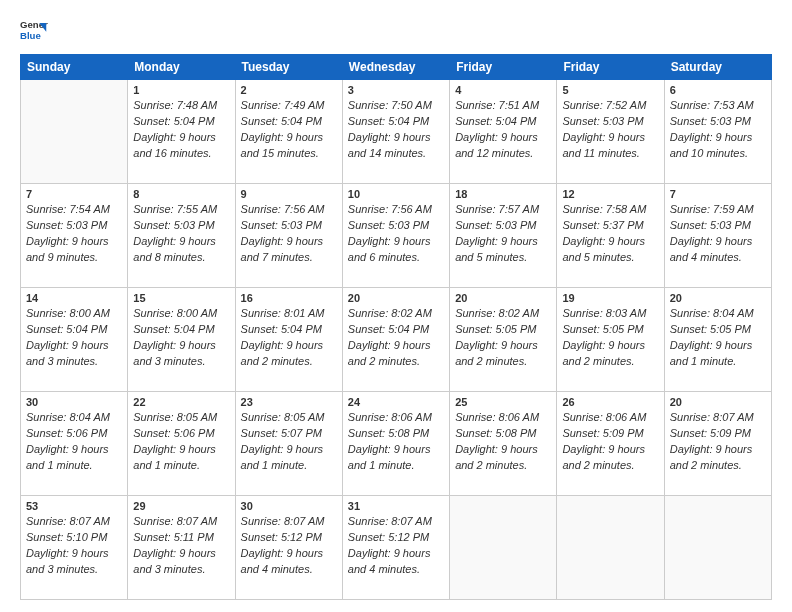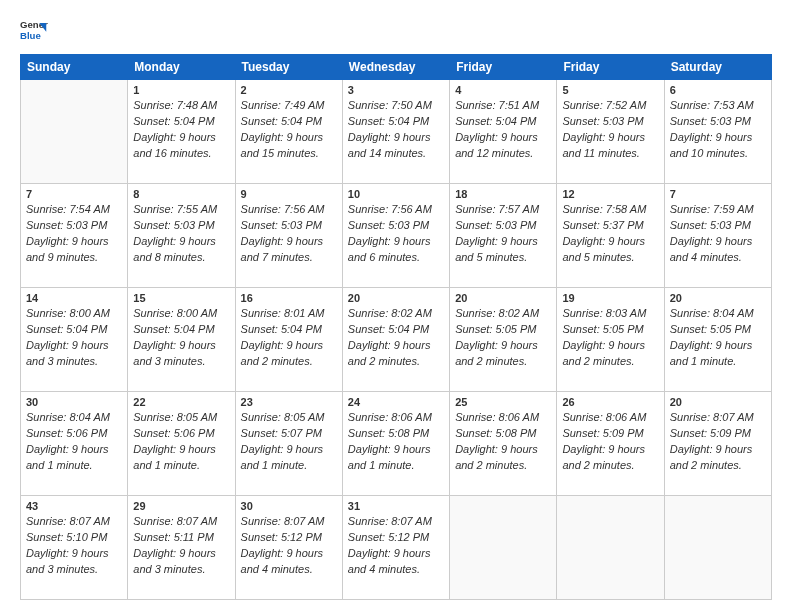--- a/index.html
+++ b/index.html
@@ -309,21 +309,21 @@
           <td>
             <span class="day-number">20</span>
             <div class="day-info" style="white-space: pre-line;">Sunrise: 8:07 AM
 Sunset: 5:09 PM
 Daylight: 9 hours
 and 2 minutes.</div>
           </td>
         </tr>
         <tr>
           <td>
-            <span class="day-number">43</span>
+            <span class="day-number">53</span>
             <div class="day-info" style="white-space: pre-line;">Sunrise: 8:07 AM
 Sunset: 5:10 PM
 Daylight: 9 hours
 and 3 minutes.</div>
           </td>
           <td>
             <span class="day-number">29</span>
             <div class="day-info" style="white-space: pre-line;">Sunrise: 8:07 AM
 Sunset: 5:11 PM
 Daylight: 9 hours

